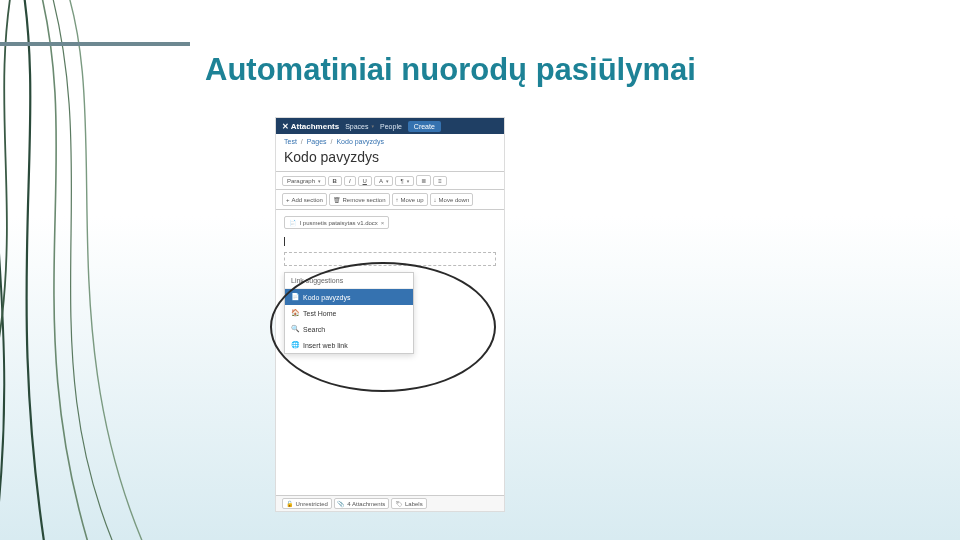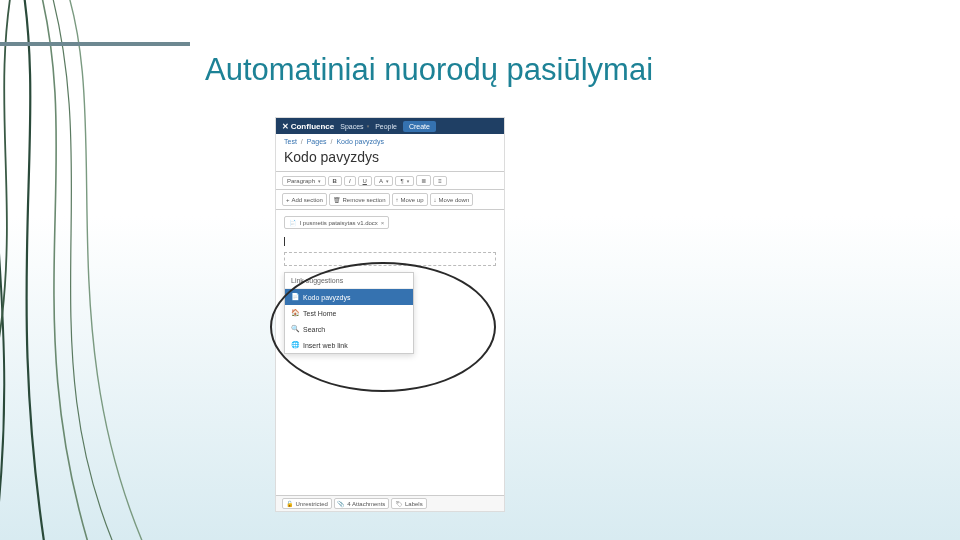--- a/index.html
+++ b/index.html
@@ -16,21 +16,21 @@
   .decorations { position: absolute; left: 0; top: 0; width: 260px; height: 540px; pointer-events: none; }
   .decorations svg { position: absolute; left: -40px; top: -20px; width: 300px; height: 600px; }
 
   
   .title {
     position: absolute;
     left: 205px;
     top: 52px;
     font-size: 31px;
     color: #1d8296;
-    font-weight: 400;
+    font-weight: 700;
   }
   .title-rule {
     position: absolute;
     left: 0;
     top: 42px;
     width: 190px;
     height: 4px;
     background: #6d8891;
   }
 
@@ -215,21 +215,21 @@
 </div>
 
 <div class="title-rule"></div>
 <h1 class="title">Automatiniai nuorodų pasiūlymai</h1>
 
 <div class="shot">
 
   <div class="topbar">
     <span class="logo">
       <span>✕</span>
-      <span>Confluence</span>
+      <span>Attachments</span>
     </span>
     <span class="navitem small-caret">Spaces</span>
     <span class="navitem">People</span>
     <span class="createbtn">Create</span>
   </div>
 
   <div class="breadcrumb">
     <span>Test</span>
     <span class="sep">/</span>
     <span>Pages</span>

